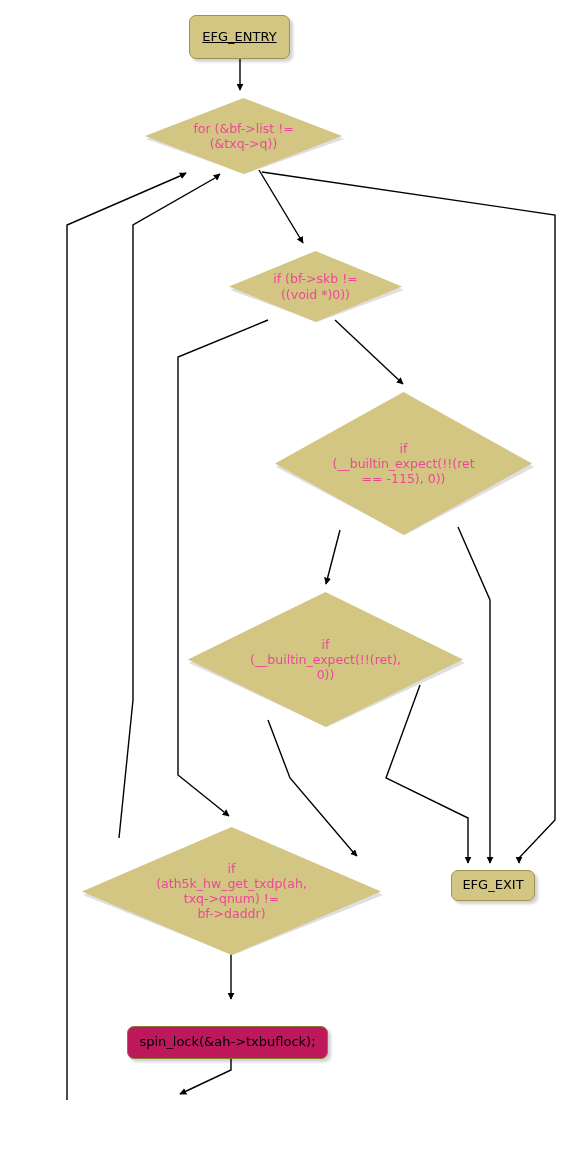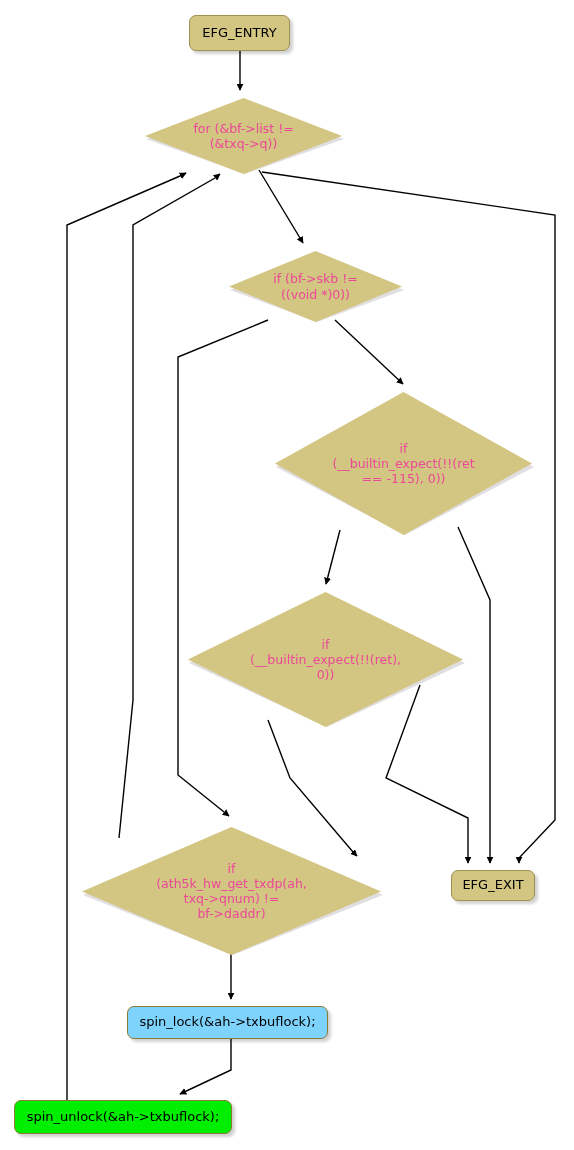--- a/index.html
+++ b/index.html
@@ -37,21 +37,21 @@
     justify-content: center;
     border-radius: 7px;
     border: 1.5px solid #9e9152;
     box-shadow: 3px 3px 3px rgba(0,0,0,0.18);
     font-size: 13px;
     color: #000000;
     white-space: nowrap;
     line-height: 1.1;
   }
   .box.terminal { background: #d3c582; }
-  .box.lock     { background: #7dd3fc; border-color: #8a7b33; }
+  .box.lock     { background: #be185d; border-color: #8a7b33; margin-top: 20px; }
   .box.unlock   { background: #00ee00; border-color: #8a7b33; }
 
   
   .diamond {
     display: flex;
     align-items: center;
     justify-content: center;
   }
   .diamond .dshape {
     position: absolute;
@@ -103,21 +103,21 @@
       <path d="M 231,953 L 231,999"></path>
 
       <path d="M 119,838 L 133,700 L 133,225 L 215,178 L 220,174"></path>
 
       <path d="M 231,1039 L 231,1070 L 180,1094"></path>
 
       <path d="M 67,1100 L 67,225 L 180,176 L 186,173"></path>
     </g>
   </svg>
 
-  <div class="node box terminal" style="left:189px; top:15px; width:101px; height:36px;">
+  <div class="node box terminal" style="left:189px; top:15px; width:101px; height:44px;text-decoration:underline;">
     <span>EFG_ENTRY</span>
   </div>
 
   <div class="node diamond" style="left:142px; top:97px; width:203px; height:78px;">
     <svg class="dshape" viewBox="0 0 203 78" preserveAspectRatio="none">
       <polygon points="103,5 202,42 103,77 4,42" fill="#c9c3c9" opacity="0.55"></polygon>
       <polygon points="101.5,1 200,39 101.5,77 3,39" fill="#d3c582"></polygon>
     </svg>
     <span class="dlabel">for (&amp;bf-&gt;list !=
 (&amp;txq-&gt;q))</span>
@@ -160,21 +160,18 @@
     <span class="dlabel">if
 (ath5k_hw_get_txdp(ah,
 txq-&gt;qnum) !=
 bf-&gt;daddr)</span>
   </div>
 
   <div class="node box lock" style="left:127px; top:1006px; width:201px; height:33px;">
     <span>spin_lock(&amp;ah-&gt;txbuflock);</span>
   </div>
 
-  <div class="node box unlock" style="left:14px; top:1100px; width:218px; height:34px;">
-    <span>spin_unlock(&amp;ah-&gt;txbuflock);</span>
-  </div>
 
   <div class="node box terminal" style="left:451px; top:870px; width:84px; height:31px;">
     <span>EFG_EXIT</span>
   </div>
 
 </div>
 
 </body></html>

